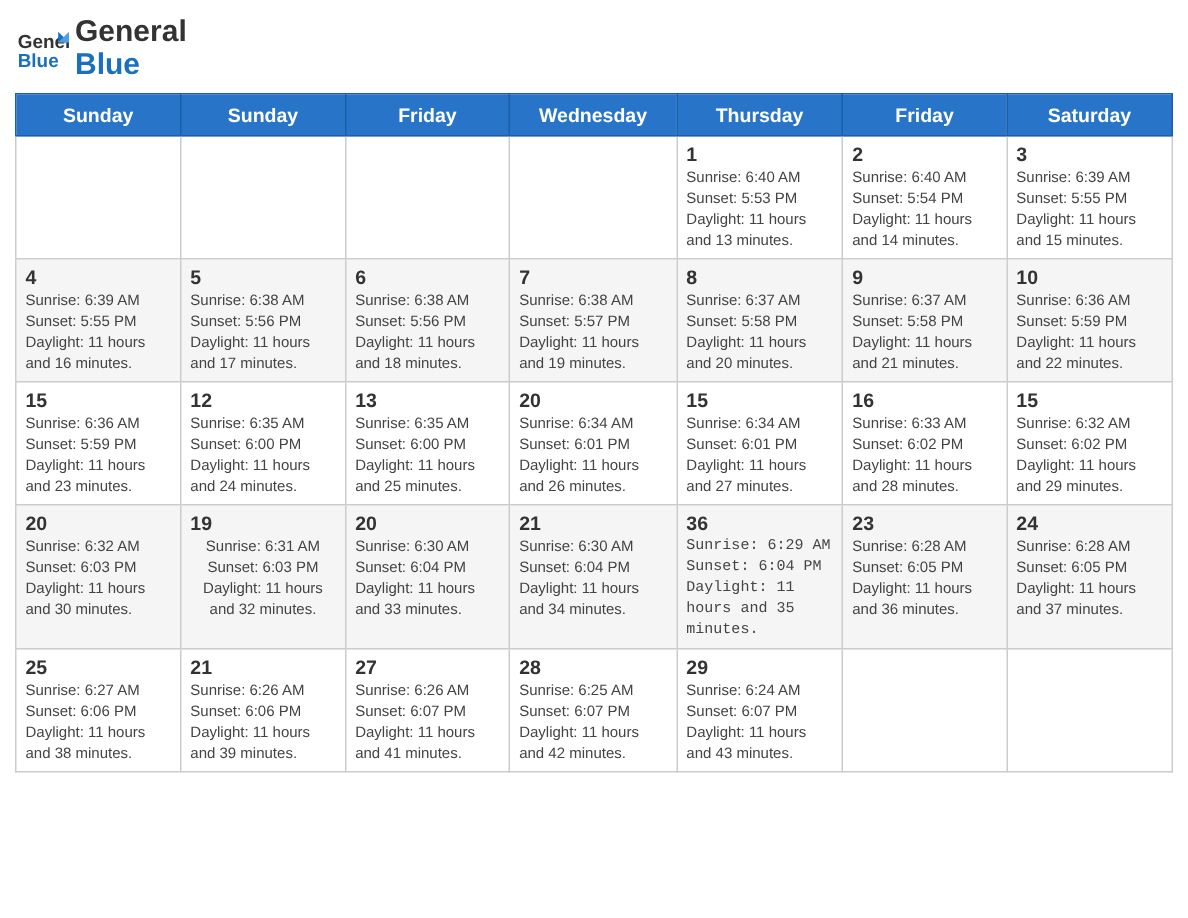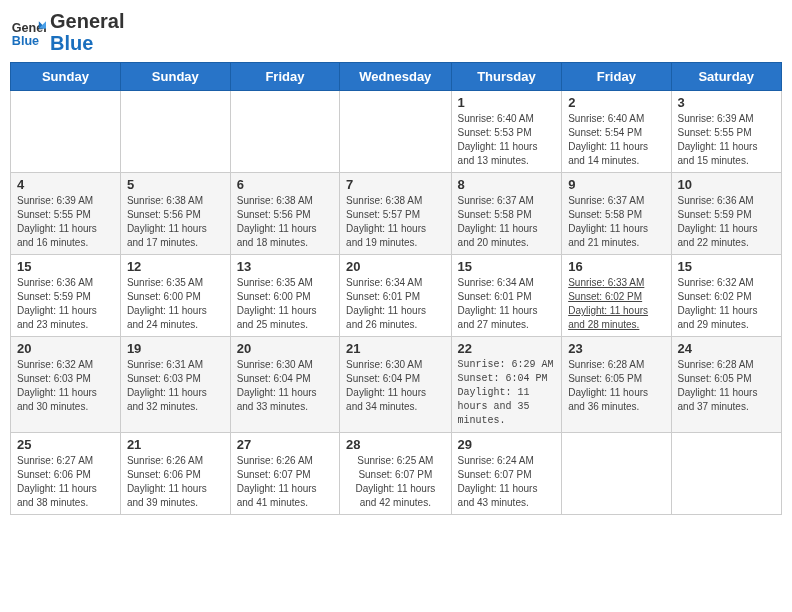--- a/index.html
+++ b/index.html
@@ -208,58 +208,58 @@
 Daylight: 11 hours and 26 minutes.</div>
         </td>
         <td>
           <div class="day-number">15</div>
           <div class="day-info" style="white-space: pre-line;">Sunrise: 6:34 AM
 Sunset: 6:01 PM
 Daylight: 11 hours and 27 minutes.</div>
         </td>
         <td>
           <div class="day-number">16</div>
-          <div class="day-info" style="white-space: pre-line; text-decoration: underline;">Sunrise: 6:33 AM
+          <div class="day-info" style="white-space: pre-line;">Sunrise: 6:33 AM
 Sunset: 6:02 PM
 Daylight: 11 hours and 28 minutes.</div>
         </td>
         <td>
           <div class="day-number">15</div>
           <div class="day-info" style="white-space: pre-line;">Sunrise: 6:32 AM
 Sunset: 6:02 PM
 Daylight: 11 hours and 29 minutes.</div>
         </td>
       </tr>
       <tr>
         <td>
           <div class="day-number">20</div>
           <div class="day-info" style="white-space: pre-line;">Sunrise: 6:32 AM
 Sunset: 6:03 PM
 Daylight: 11 hours and 30 minutes.</div>
         </td>
         <td>
           <div class="day-number">19</div>
-          <div class="day-info" style="white-space: pre-line;">Sunrise: 6:31 AM
+          <div class="day-info" style="white-space: pre-line; text-align: center;">Sunrise: 6:31 AM
 Sunset: 6:03 PM
 Daylight: 11 hours and 32 minutes.</div>
         </td>
         <td>
           <div class="day-number">20</div>
           <div class="day-info" style="white-space: pre-line;">Sunrise: 6:30 AM
 Sunset: 6:04 PM
 Daylight: 11 hours and 33 minutes.</div>
         </td>
         <td>
           <div class="day-number">21</div>
           <div class="day-info" style="white-space: pre-line;">Sunrise: 6:30 AM
 Sunset: 6:04 PM
 Daylight: 11 hours and 34 minutes.</div>
         </td>
         <td>
-          <div class="day-number">22</div>
+          <div class="day-number">36</div>
           <div class="day-info" style="white-space: pre-line; font-family: Liberation Mono, monospace;">Sunrise: 6:29 AM
 Sunset: 6:04 PM
 Daylight: 11 hours and 35 minutes.</div>
         </td>
         <td>
           <div class="day-number">23</div>
           <div class="day-info" style="white-space: pre-line;">Sunrise: 6:28 AM
 Sunset: 6:05 PM
 Daylight: 11 hours and 36 minutes.</div>
         </td>
@@ -284,21 +284,21 @@
 Daylight: 11 hours and 39 minutes.</div>
         </td>
         <td>
           <div class="day-number">27</div>
           <div class="day-info" style="white-space: pre-line;">Sunrise: 6:26 AM
 Sunset: 6:07 PM
 Daylight: 11 hours and 41 minutes.</div>
         </td>
         <td>
           <div class="day-number">28</div>
-          <div class="day-info" style="white-space: pre-line; text-align: center;">Sunrise: 6:25 AM
+          <div class="day-info" style="white-space: pre-line;">Sunrise: 6:25 AM
 Sunset: 6:07 PM
 Daylight: 11 hours and 42 minutes.</div>
         </td>
         <td>
           <div class="day-number">29</div>
           <div class="day-info" style="white-space: pre-line;">Sunrise: 6:24 AM
 Sunset: 6:07 PM
 Daylight: 11 hours and 43 minutes.</div>
         </td>
         <td class="empty-cell"></td>

